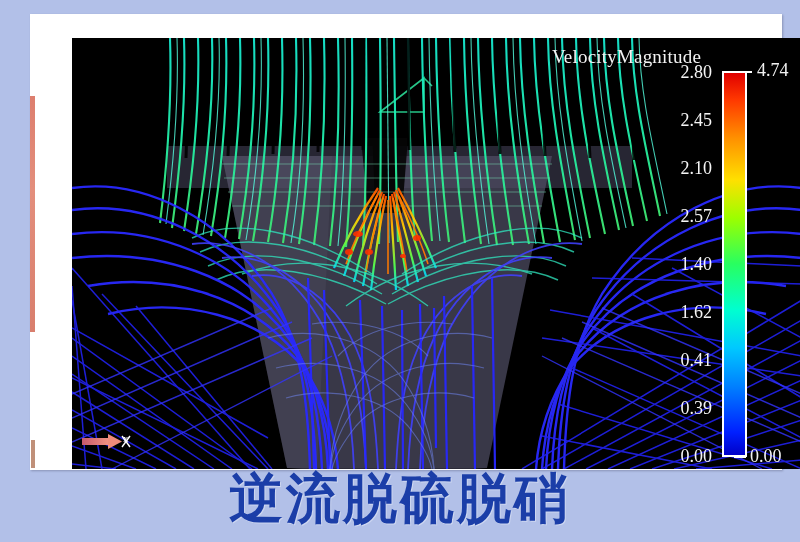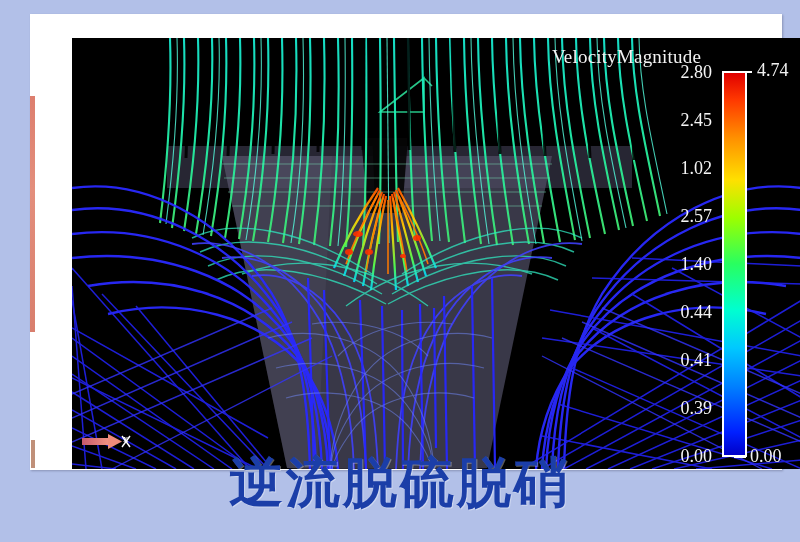--- a/index.html
+++ b/index.html
@@ -62,21 +62,21 @@
   #cb-range-min{left:678px;top:408px;}
   .cb-mark{position:absolute;background:#ffffff;height:2px;width:12px;}
   
   #axis-indicator{position:absolute;left:10px;top:390px;width:60px;height:36px;}
   #axis-label-x{
     position:absolute;left:41px;top:4px;color:#ffffff;
     font-family:"Liberation Serif", serif;font-size:11px;
   }
   
   #caption{
-    position:absolute;left:0;top:448px;width:800px;height:70px;
+    position:absolute;left:0;top:464px;width:800px;height:70px;
     display:flex;align-items:center;justify-content:center;
     color:#1b3ea8;
     font-family:Liberation Serif, serif;
     font-weight:bold;font-size:54px;letter-spacing:3px;
     text-shadow:1px 1px 0 rgba(255,255,255,.35);
   }
 </style>
 </head>
 <body>
 
@@ -341,24 +341,24 @@
       </g>
     </svg>
 
     <div id="colorbar-group">
 
       <div id="cb-title">VelocityMagnitude</div>
 
       <div id="cb-ticks">
         <div class="cb-ticklabel" style="top:24px">2.80</div>
         <div class="cb-ticklabel" style="top:72px">2.45</div>
-        <div class="cb-ticklabel" style="top:120px">1.02</div>
+        <div class="cb-ticklabel" style="top:120px">2.10</div>
         <div class="cb-ticklabel" style="top:168px">2.57</div>
         <div class="cb-ticklabel" style="top:216px">1.40</div>
-        <div class="cb-ticklabel" style="top:264px">0.44</div>
+        <div class="cb-ticklabel" style="top:264px">1.62</div>
         <div class="cb-ticklabel" style="top:312px">0.41</div>
         <div class="cb-ticklabel" style="top:360px">0.39</div>
         <div class="cb-ticklabel" style="top:408px">0.00</div>
       </div>
 
       <div id="cb-bar"></div>
 
       <div class="cb-mark" style="left:668px;top:33px;"></div>
       <div class="cb-mark" style="left:662px;top:418px;"></div>
 

